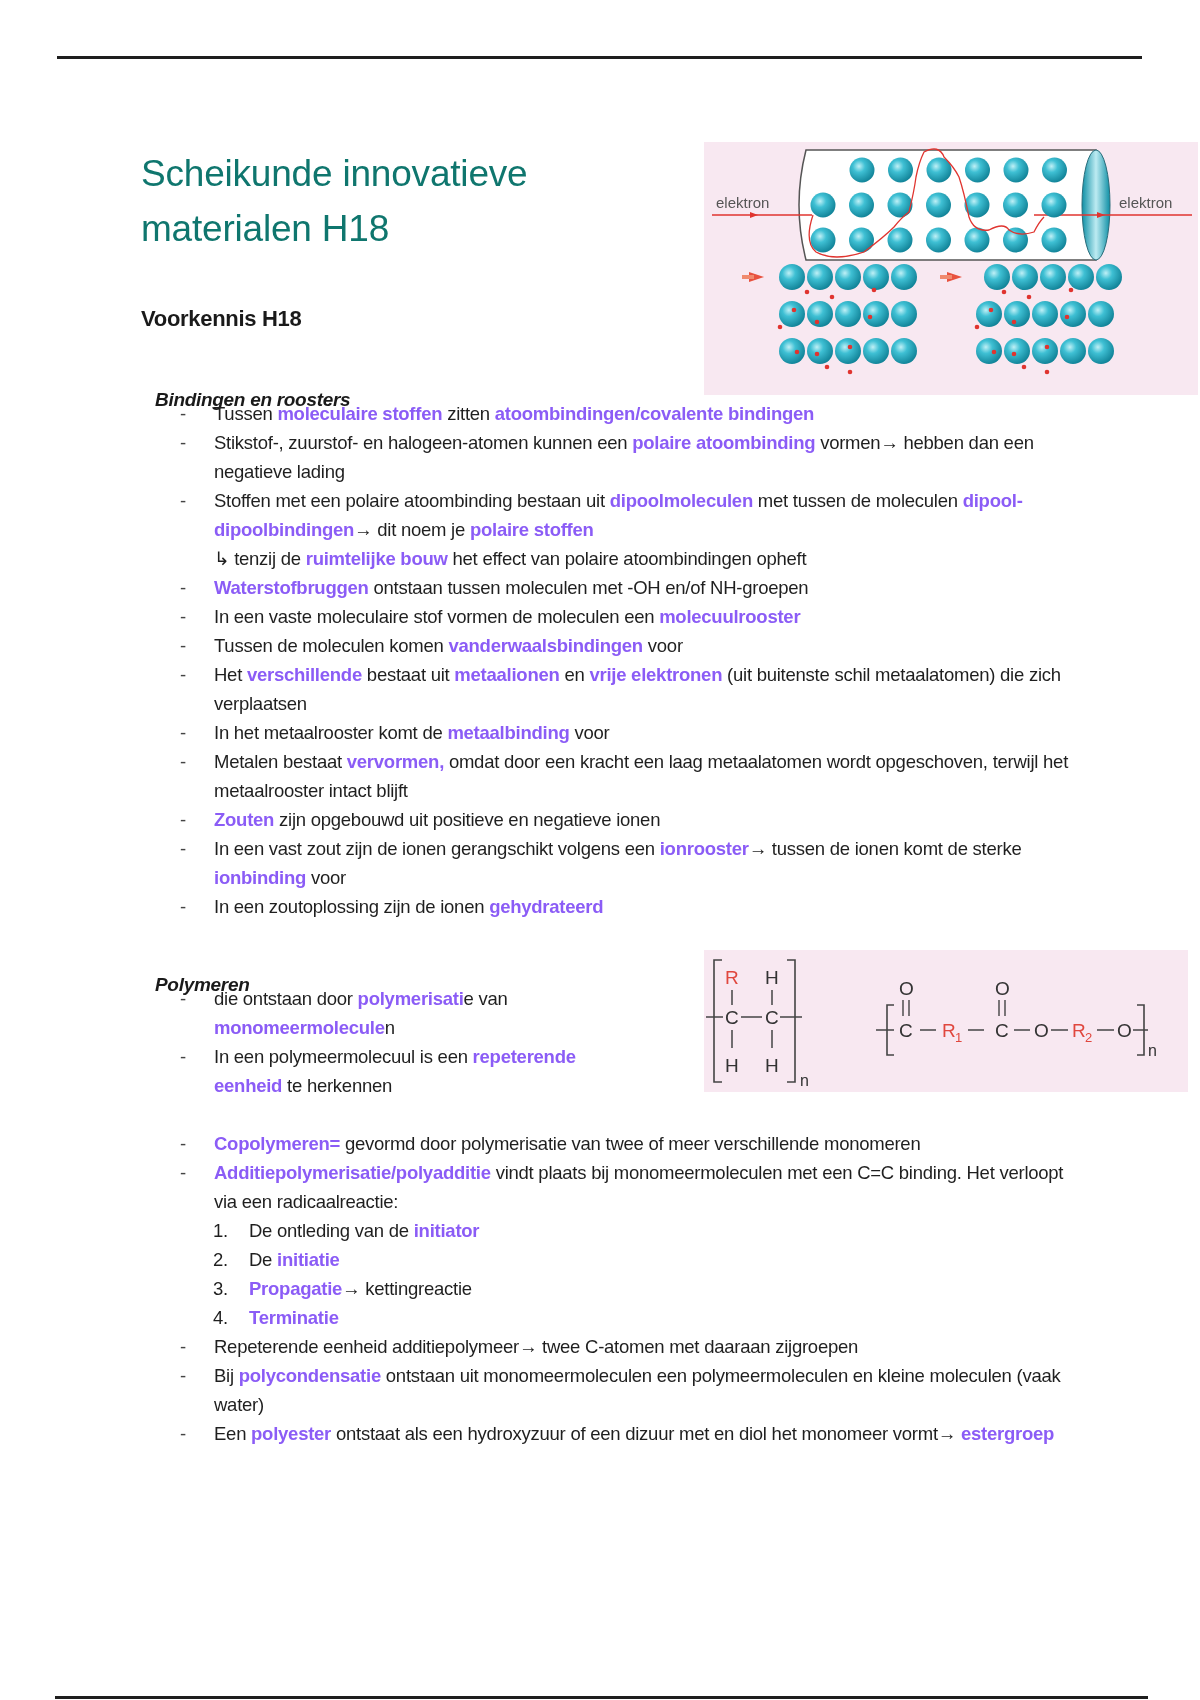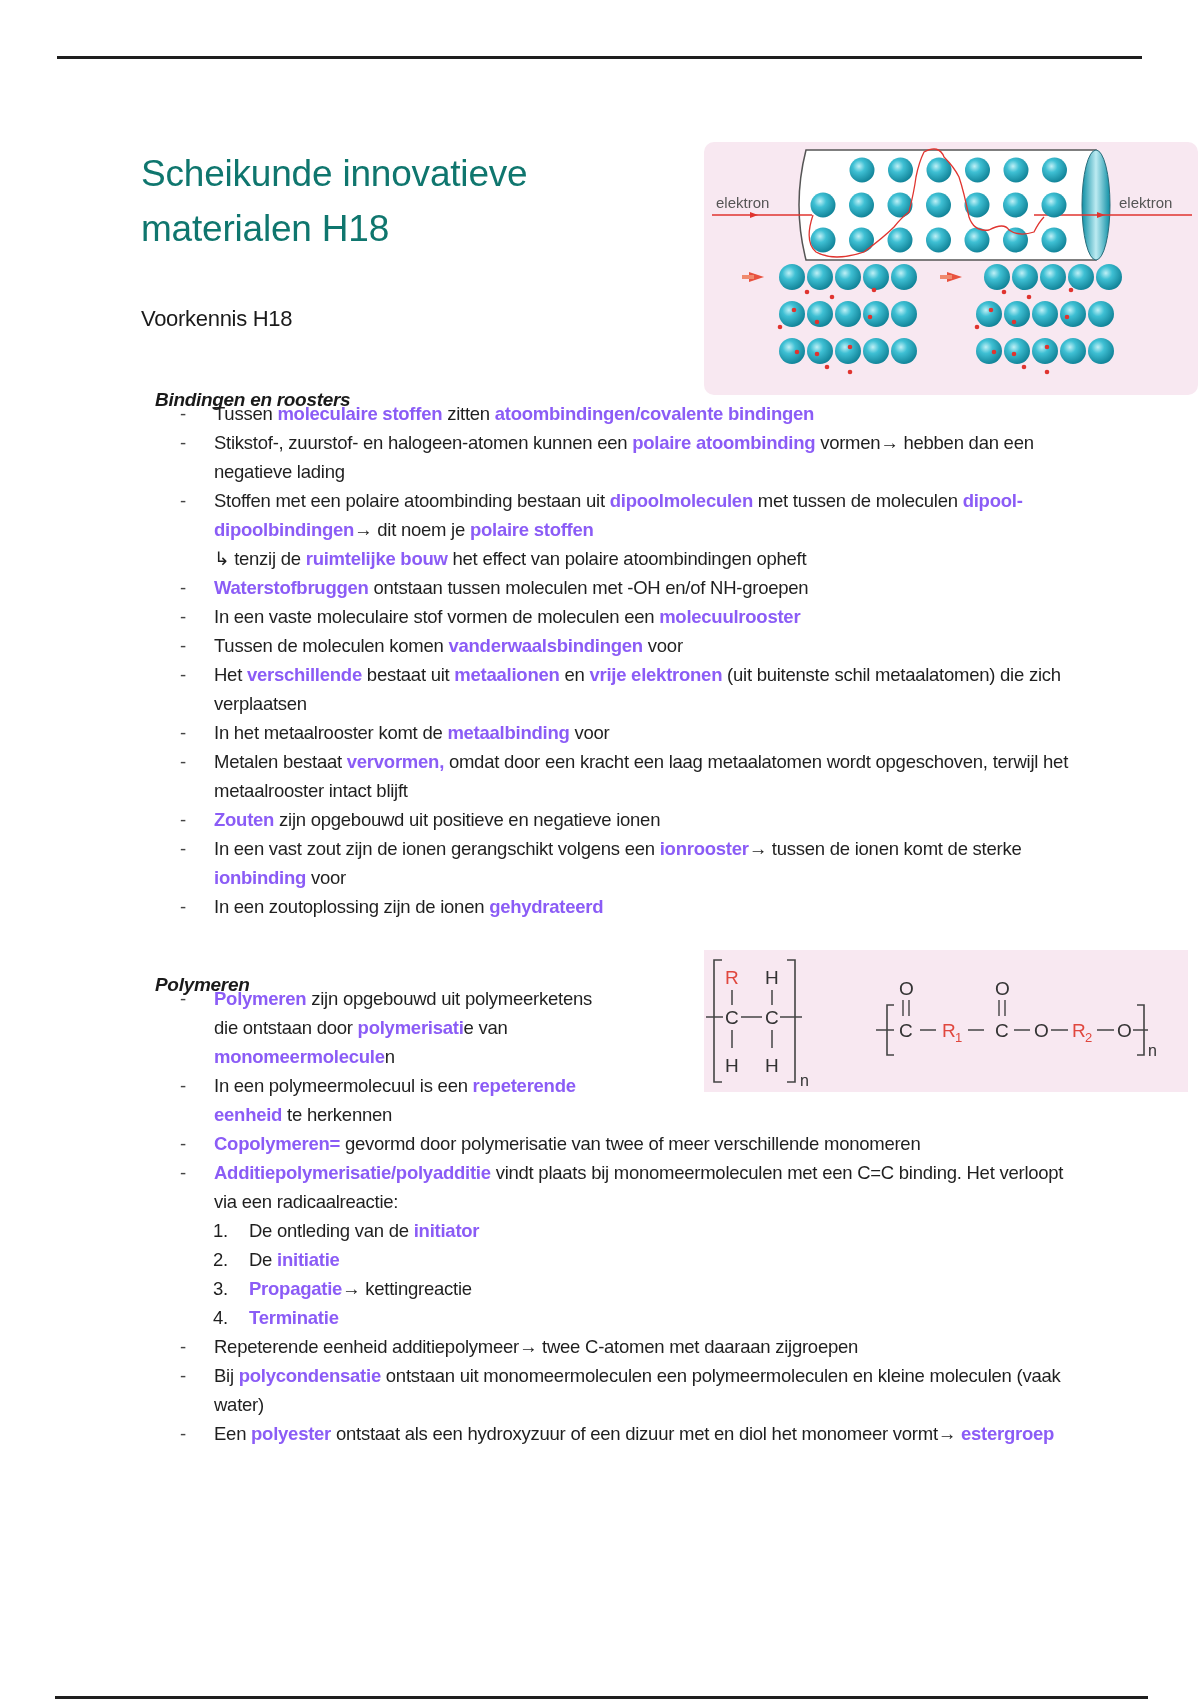--- a/index.html
+++ b/index.html
@@ -6,33 +6,33 @@
   body {
     width: 1200px; height: 1700px; position: relative; overflow: hidden;
     background: #ffffff; color: #1a1a1a;
     font-family: "Liberation Sans", "DejaVu Sans", sans-serif;
   }
   .hr { position: absolute; height: 3px; background: #1e1e1e; }
   .hr.top { left: 57px; width: 1085px; top: 56px; }
   .hr.bottom { left: 55px; width: 1093px; top: 1696px; }
 
   .title { position: absolute; left: 141px; top: 146px; font-size: 37px; line-height: 55px; font-weight: normal; color: #0f766e; margin: 0; letter-spacing: -0.2px; }
-  .h2 { position: absolute; left: 141px; top: 306px; font-size: 22px; font-weight: normal; margin: 0; letter-spacing: -0.3px; }
+  .h2 { position: absolute; left: 141px; top: 306px; font-size: 22px; font-weight: bold; margin: 0; letter-spacing: -0.3px; }
   .h3 { position: absolute; font-size: 19px; font-weight: bold; font-style: italic; margin: 14px; letter-spacing: -0.3px; }
 
   .list { position: absolute; left: 141px; margin: 0; padding: 0; list-style: none; font-size: 18.5px; line-height: 29px; letter-spacing: -0.25px; color: #1f1f1f; }
   .list li { position: relative; padding-left: 73px; }
   .list li .dash { position: absolute; left: 39px; top: 0; color: #444; }
   .list li b { font-weight: bold; color: #8b5cf6; }
   .list .sub { display: block; }
   .numbered { list-style: none; margin: 0; padding: 0; }
   .numbered li { padding-left: 108px; position: relative; }
   .numbered li .num { position: absolute; left: 72px; }
 
-  .fig1 { position: absolute; left: 704px; top: 142px; width: 494px; height: 253px; background: #f8e8f1; border-radius: 10px; }
+  .fig1 { position: absolute; left: 704px; top: 142px; width: 494px; height: 253px; background: #f8e8f1; }
   .fig2 { position: absolute; left: 704px; top: 950px; width: 484px; height: 142px; background: #f8e8f1; }
   svg text { font-family: "Liberation Sans", "DejaVu Sans", sans-serif; }
 </style>
 </head>
 <body>
 
 <div class="hr top"></div>
 
 <h1 class="title">
   <span>Scheikunde innovatieve</span><br>
@@ -167,21 +167,20 @@
     <li><span class="dash">-</span><b>Zouten</b><span> zijn opgebouwd uit positieve en negatieve ionen</span></li>
     <li><span class="dash">-</span><span>In een vast zout zijn de ionen gerangschikt volgens een </span><b>ionrooster</b><span>→ tussen de ionen komt de sterke </span><b>ionbinding</b><span> voor</span></li>
     <li><span class="dash">-</span><span>In een zoutoplossing zijn de ionen </span><b>gehydrateerd</b></li>
   </ul>
 
 <h3 class="h3" style="left:141px; top:960px;">Polymeren</h3>
 
 <ul class="list" id="list-poly-narrow" style="top:984px; width:560px;">
     <li>
       <span class="dash">-</span>
-      <span class="sub"><b>Polymeren</b><span> zijn opgebouwd uit polymeerketens</span></span>
       <span class="sub"><span>die ontstaan door </span><b>polymerisati</b><span>e van</span></span>
       <span class="sub"><b>monomeermolecule</b><span>n</span></span>
     </li>
     <li>
       <span class="dash">-</span>
       <span class="sub"><span>In een polymeermolecuul is een </span><b>repeterende</b></span>
       <span class="sub"><b>eenheid</b><span> te herkennen</span></span>
     </li>
   </ul>
 <ul class="list" id="list-poly" style="top:1129px; width:940px;">

